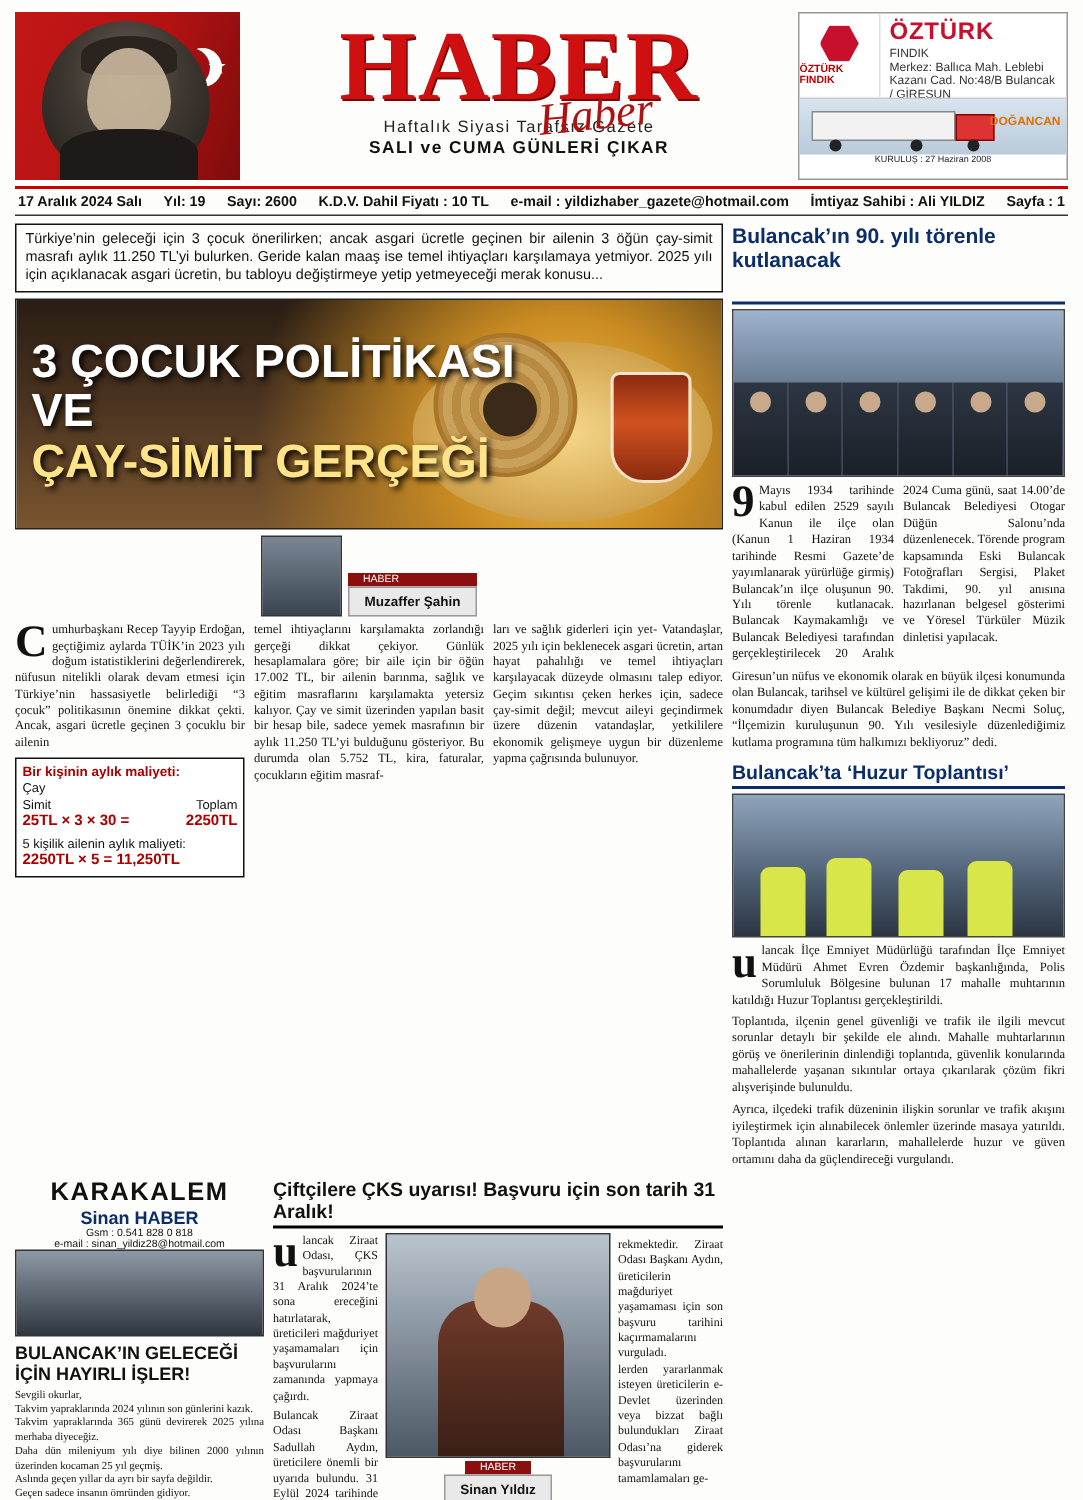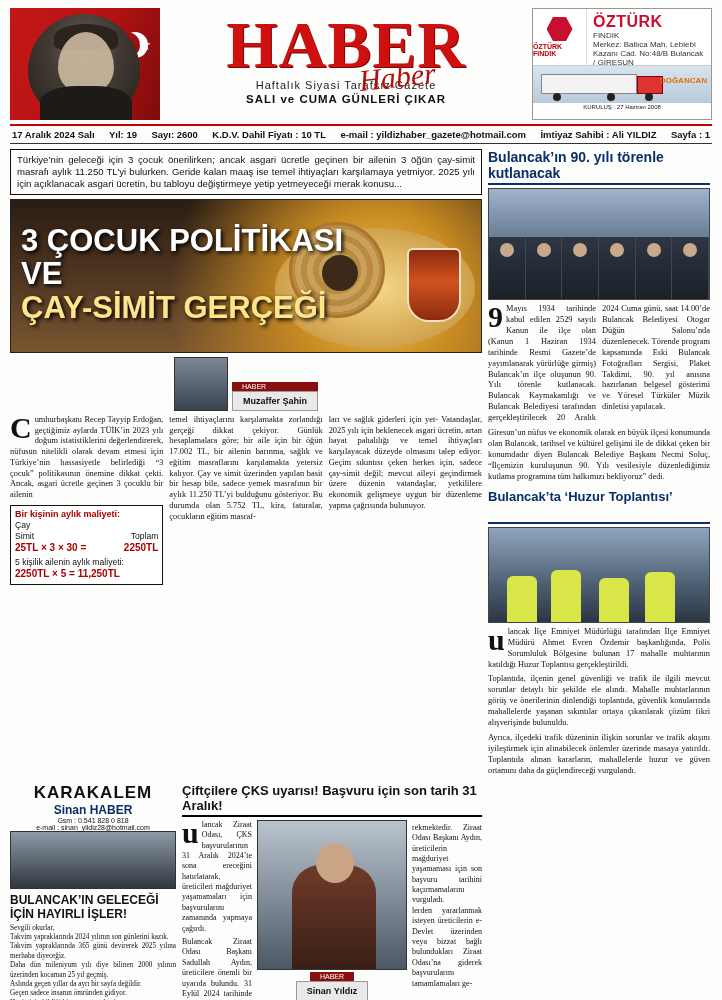--- a/index.html
+++ b/index.html
@@ -83,30 +83,30 @@
 
   .three-col { display:flex; gap:6px; margin-top:4px; }
   .tc { flex:1; font-size:8.4px; line-height:1.28; text-align:justify; }
   .dropcap::first-letter { float:left; font-size:30px; line-height:26px; padding-right:3px; font-weight:bold; }
   .cost-box { border:1px solid #111; padding:3px 4px; margin-top:4px; background:#fff; }
   .cost-title { font-size:9px; font-weight:bold; color:#a00; font-family:"Liberation Sans", sans-serif;}
   .cost-row { display:flex; justify-content:space-between; font-size:8.6px; font-family:"Liberation Sans", sans-serif;}
   .cost-big { font-size:10px; font-weight:bold; color:#a00; font-family:"Liberation Sans", sans-serif;}
 
   
-  .r-head { font-size:14px; font-weight:bold; color:#0b2e6b; border-bottom:2px solid #0b2e6b; padding-bottom:2px;
+  .r-head { font-size:14px; font-weight:bold; color:#0b2e6b; border-bottom:2px solid #0b2e6b; padding-bottom:20px;
       font-family:"Liberation Sans", sans-serif; }
   .r-photo { height:112px; margin-top:3px; background:
       linear-gradient(#9fb4cc,#6d8199 40%, #3e4b5a); position:relative; overflow:hidden; border:1px solid #444;}
   .r-photo .row-people { position:absolute; bottom:0; left:0; right:0; height:62px; display:flex; }
   .r-photo .p { flex:1; background:linear-gradient(#2d3643,#1b2028); border-right:1px solid #3d4756; }
   .r-photo .head { width:14px; height:14px; border-radius:50%; background:#c8a98b; margin:6px auto 0; }
   .r-text { font-size:8.4px; line-height:1.3; text-align:justify; margin-top:4px; columns:2; column-gap:6px; }
   .r-text2 { font-size:8.4px; line-height:1.3; text-align:justify; margin-top:4px; }
-  .r-head2 { font-size:13px; font-weight:bold; color:#0b2e6b; border-bottom:2px solid #0b2e6b; margin-top:6px; padding-bottom:18px; font-family:"Liberation Sans", sans-serif;}
+  .r-head2 { font-size:13px; font-weight:bold; color:#0b2e6b; border-bottom:2px solid #0b2e6b; margin-top:6px; padding-bottom:2px; font-family:"Liberation Sans", sans-serif;}
   .r-photo2 { height:96px; margin-top:3px; background:linear-gradient(#8fa5bd,#4e5f73 60%,#2c3642); position:relative; border:1px solid #444; overflow:hidden;}
   .vest { position:absolute; bottom:0; width:30px; height:46px; background:#d8e64a; border-radius:6px 6px 0 0;}
 
   
   .band2 { display:flex; gap:6px; margin-top:6px; }
   .col-a { width:166px; }
   .col-b { width:300px; }
   .col-c { width:222px; }
 
   .karakalem { text-align:center; }

